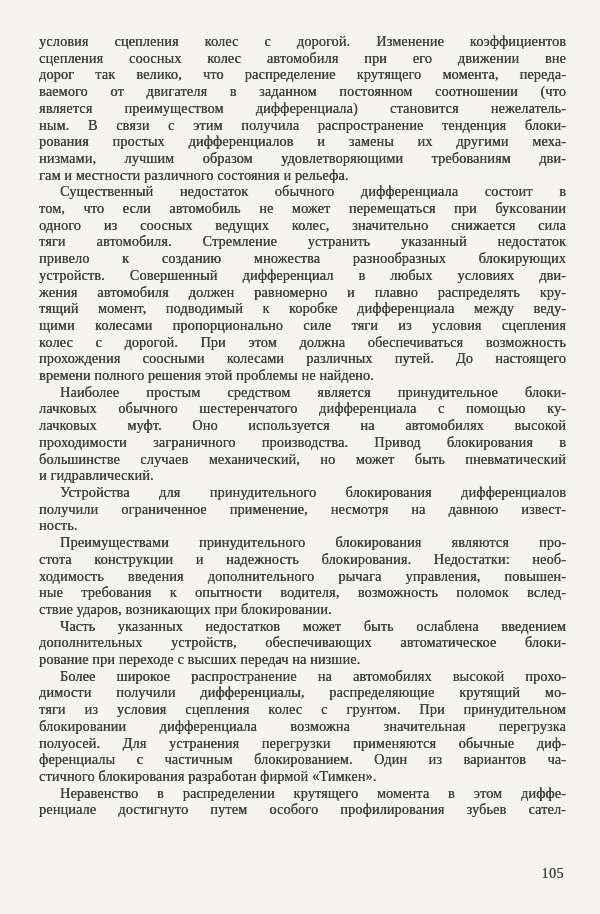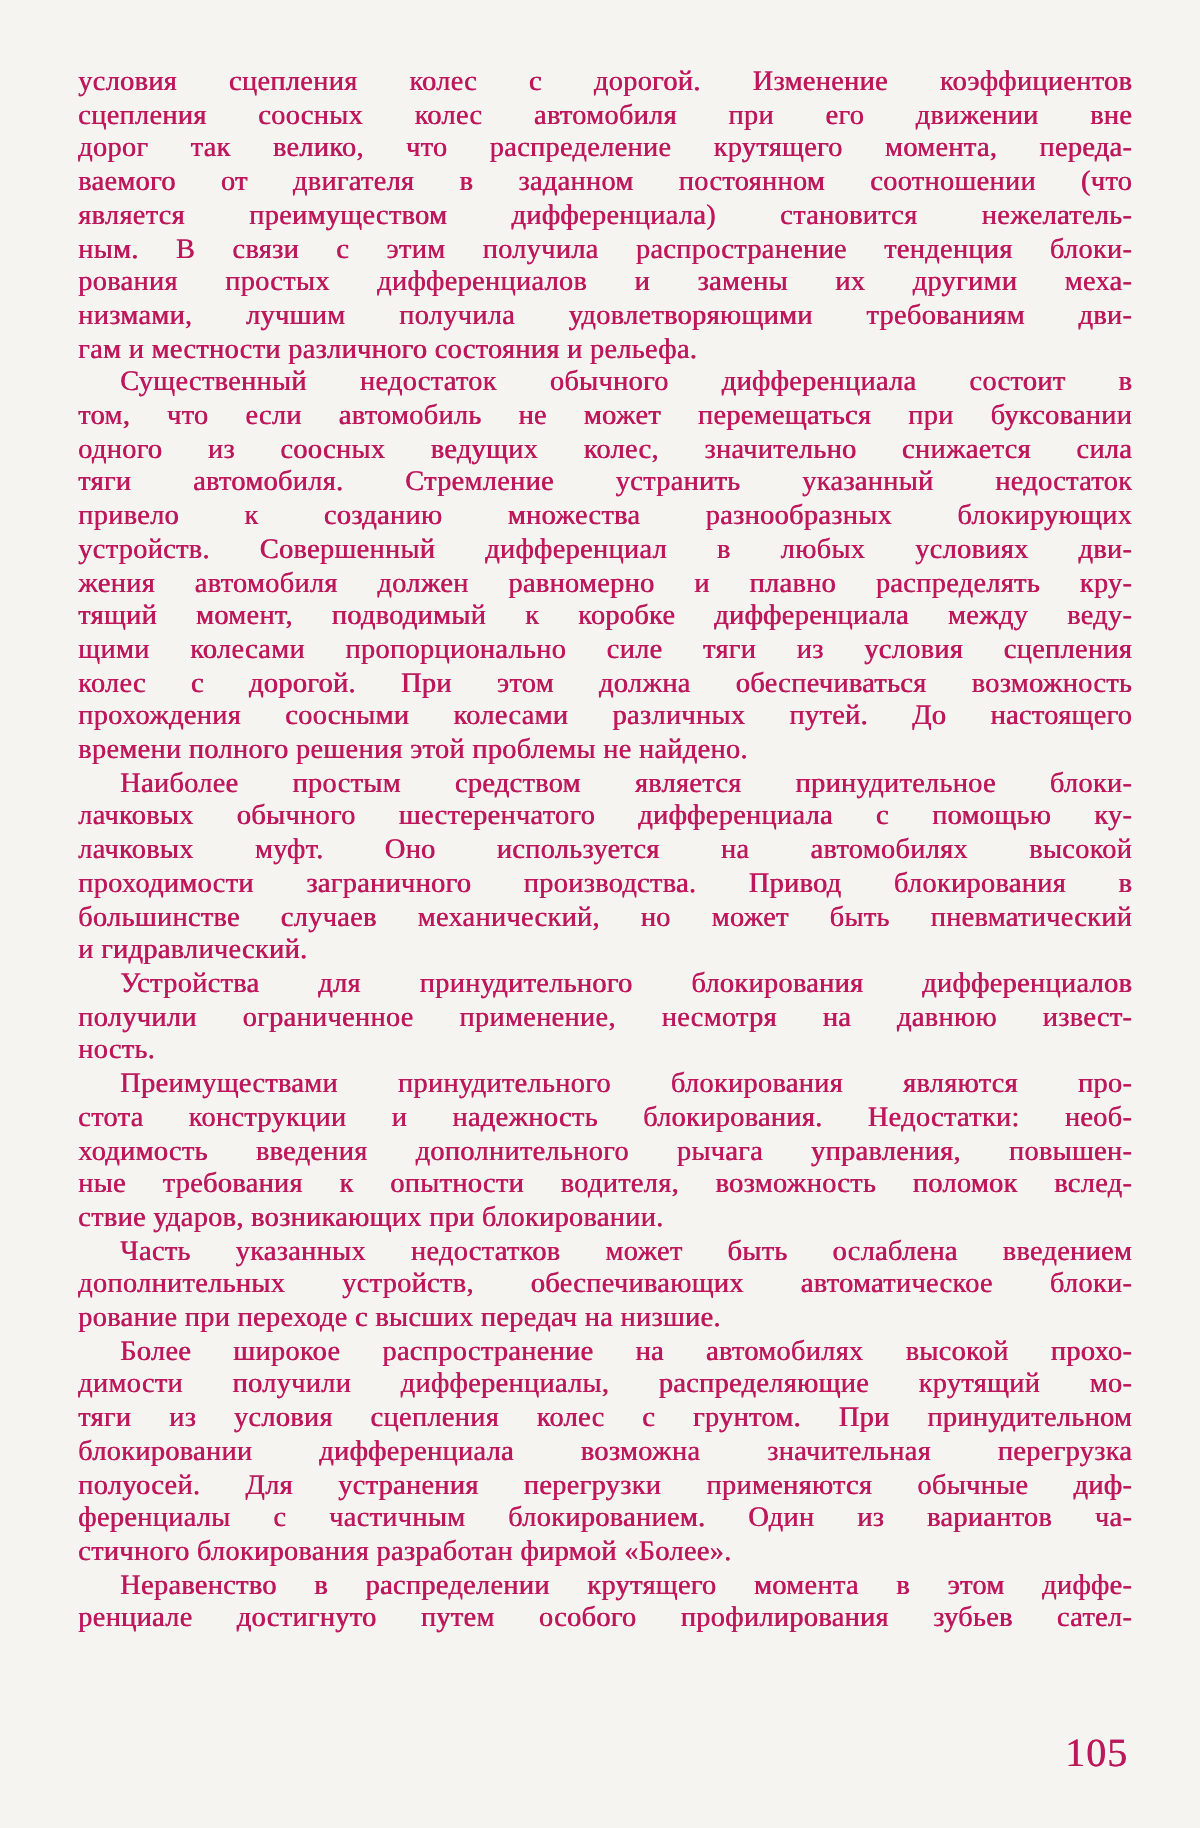--- a/index.html
+++ b/index.html
@@ -12,21 +12,21 @@
     background: #f4f3ef;
     overflow: hidden;
   }
   .page {
     position: relative;
     width: 600px;
     height: 914px;
     background: radial-gradient(ellipse at 50% 45%, #f8f7f3 0%, #f4f3ee 60%, #eeedе8 100%);
     background-color: #f5f4f0;
     font-family: "Liberation Serif", "DejaVu Serif", serif;
-    color: #be185d;
+    color: #404040;
   }
   .text-block {
     position: absolute;
     left: 39px;
     top: 33px;
     width: 527px;
   }
   .para {
     margin: 0;
     padding: 0;
@@ -43,40 +43,40 @@
   .line.last {
     text-align-last: left;
   }
   .line.indent {
     text-indent: 21px;
   }
   .page-number {
     position: absolute;
     right: 36px;
     top: 866px;
-    font-size: 20px;
+    font-size: 14px;
     letter-spacing: 0.5px;
     text-shadow: 0.3px 0 0 currentColor;
   }
 </style>
 </head>
 <body>
 
 <div class="page">
   <div class="text-block">
 
     <div class="para">
       <div class="line">условия сцепления колес с дорогой. Изменение коэффициентов</div>
       <div class="line">сцепления соосных колес автомобиля при его движении вне</div>
       <div class="line">дорог так велико, что распределение крутящего момента, переда-</div>
       <div class="line">ваемого от двигателя в заданном постоянном соотношении (что</div>
       <div class="line">является преимуществом дифференциала) становится нежелатель-</div>
       <div class="line">ным. В связи с этим получила распространение тенденция блоки-</div>
       <div class="line">рования простых дифференциалов и замены их другими меха-</div>
-      <div class="line">низмами, лучшим получила удовлетворяющими требованиям дви-</div>
+      <div class="line">низмами, лучшим образом удовлетворяющими требованиям дви-</div>
       <div class="line last">гам и местности различного состояния и рельефа.</div>
     </div>
 
     <div class="para">
       <div class="line indent">Существенный недостаток обычного дифференциала состоит в</div>
       <div class="line">том, что если автомобиль не может перемещаться при буксовании</div>
       <div class="line">одного из соосных ведущих колес, значительно снижается сила</div>
       <div class="line">тяги автомобиля. Стремление устранить указанный недостаток</div>
       <div class="line">привело к созданию множества разнообразных блокирующих</div>
       <div class="line">устройств. Совершенный дифференциал в любых условиях дви-</div>
@@ -117,21 +117,21 @@
       <div class="line last">рование при переходе с высших передач на низшие.</div>
     </div>
 
     <div class="para">
       <div class="line indent">Более широкое распространение на автомобилях высокой прохо-</div>
       <div class="line">димости получили дифференциалы, распределяющие крутящий мо-</div>
       <div class="line">тяги из условия сцепления колес с грунтом. При принудительном</div>
       <div class="line">блокировании дифференциала возможна значительная перегрузка</div>
       <div class="line">полуосей. Для устранения перегрузки применяются обычные диф-</div>
       <div class="line">ференциалы с частичным блокированием. Один из вариантов ча-</div>
-      <div class="line last">стичного блокирования разработан фирмой «Более».</div>
+      <div class="line last">стичного блокирования разработан фирмой «Тимкен».</div>
     </div>
 
     <div class="para">
       <div class="line indent">Неравенство в распределении крутящего момента в этом диффе-</div>
       <div class="line">ренциале достигнуто путем особого профилирования зубьев сател-</div>
     </div>
 
   </div>
 
   <div class="page-number">105</div>

